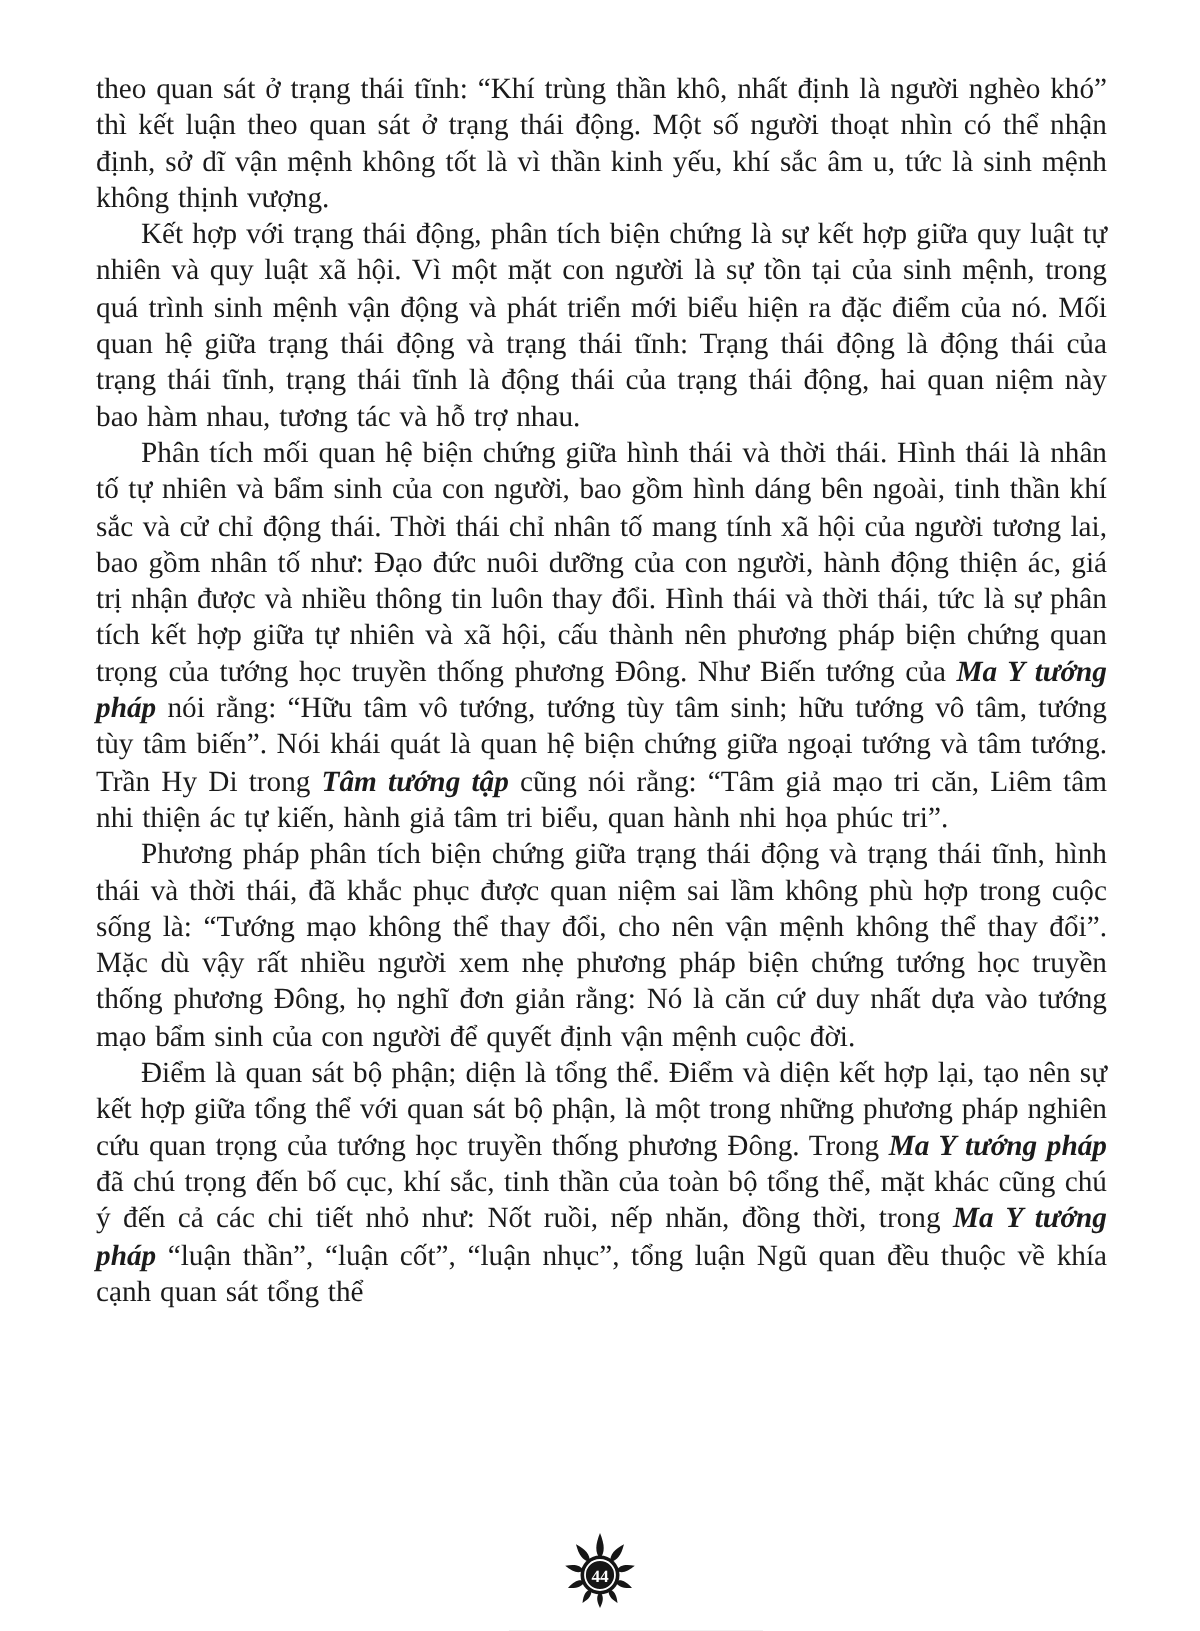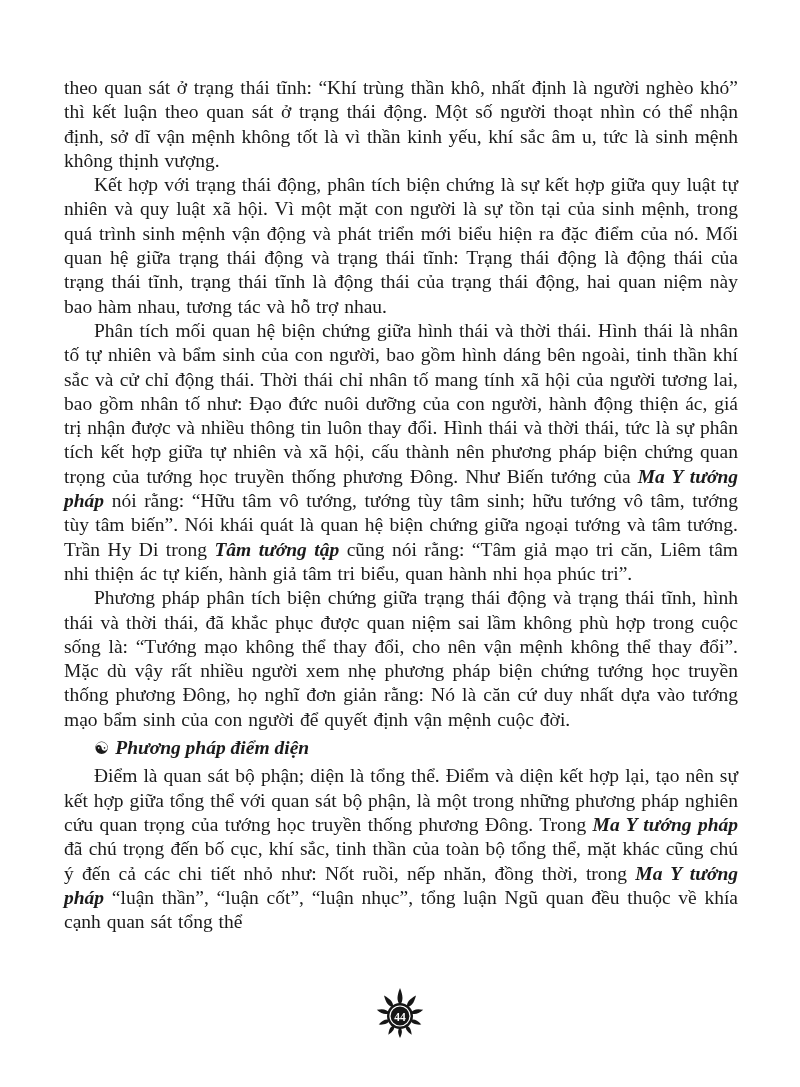--- a/index.html
+++ b/index.html
@@ -7,21 +7,21 @@
     padding: 0;
     background: #e8e8e8;
   }
   .page {
     position: relative;
     width: 800px;
     height: 1087px;
     margin: 0 auto;
     background: #ffffff;
     box-sizing: border-box;
-    padding: 76px 62px 0 64px;
+    padding: 48px 62px 0 64px;
     font-family: "Liberation Serif", "DejaVu Serif", serif;
     color: #1b1b1b;
     overflow: hidden;
   }
   .para {
     margin: 0;
     font-size: 19.5px;
     line-height: 24.3px;
     text-align: justify;
     text-indent: 30px;
@@ -47,42 +47,41 @@
   .section-heading .symbol {
     font-style: normal;
     font-weight: normal;
     font-size: 17px;
     margin-right: 6px;
   }
   .ornament {
     position: absolute;
     left: 50%;
     transform: translateX(-50%);
-    top: 984px;
+    top: 1018px;
     width: 60px;
     height: 56px;
   }
   .ornament svg {
     display: block;
   }
 </style>
 </head>
 <body>
 
 <div class="page">
 
   <p class="para no-indent"><span>theo quan sát ở trạng thái tĩnh: “Khí trùng thần khô, nhất định là người nghèo khó” thì kết luận theo quan sát ở trạng thái động. Một số người thoạt nhìn có thể nhận định, sở dĩ vận mệnh không tốt là vì thần kinh yếu, khí sắc âm u, tức là sinh mệnh không thịnh vượng.</span></p>
 
   <p class="para"><span>Kết hợp với trạng thái động, phân tích biện chứng là sự kết hợp giữa quy luật tự nhiên và quy luật xã hội. Vì một mặt con người là sự tồn tại của sinh mệnh, trong quá trình sinh mệnh vận động và phát triển mới biểu hiện ra đặc điểm của nó. Mối quan hệ giữa trạng thái động và trạng thái tĩnh: Trạng thái động là động thái của trạng thái tĩnh, trạng thái tĩnh là động thái của trạng thái động, hai quan niệm này bao hàm nhau, tương tác và hỗ trợ nhau.</span></p>
 
   <p class="para"><span>Phân tích mối quan hệ biện chứng giữa hình thái và thời thái. Hình thái là nhân tố tự nhiên và bẩm sinh của con người, bao gồm hình dáng bên ngoài, tinh thần khí sắc và cử chỉ động thái. Thời thái chỉ nhân tố mang tính xã hội của người tương lai, bao gồm nhân tố như: Đạo đức nuôi dưỡng của con người, hành động thiện ác, giá trị nhận được và nhiều thông tin luôn thay đổi. Hình thái và thời thái, tức là sự phân tích kết hợp giữa tự nhiên và xã hội, cấu thành nên phương pháp biện chứng quan trọng của tướng học truyền thống phương Đông. Như </span><span class="it">Biến tướng</span><span> của </span><span class="bi">Ma Y tướng pháp</span><span> nói rằng: “Hữu tâm vô tướng, tướng tùy tâm sinh; hữu tướng vô tâm, tướng tùy tâm biến”. Nói khái quát là quan hệ biện chứng giữa ngoại tướng và tâm tướng. Trần Hy Di trong </span><span class="bi">Tâm tướng tập</span><span> cũng nói rằng: “Tâm giả mạo tri căn, Liêm tâm nhi thiện ác tự kiến, hành giả tâm tri biểu, quan hành nhi họa phúc tri”.</span></p>
 
   <p class="para"><span>Phương pháp phân tích biện chứng giữa trạng thái động và trạng thái tĩnh, hình thái và thời thái, đã khắc phục được quan niệm sai lầm không phù hợp trong cuộc sống là: “Tướng mạo không thể thay đổi, cho nên vận mệnh không thể thay đổi”. Mặc dù vậy rất nhiều người xem nhẹ phương pháp biện chứng tướng học truyền thống phương Đông, họ nghĩ đơn giản rằng: Nó là căn cứ duy nhất dựa vào tướng mạo bẩm sinh của con người để quyết định vận mệnh cuộc đời.</span></p>
 
-  <p class="section-heading"><span class="symbol">☯</span><span>Phương pháp điểm diện</span></p>
 
   <p class="para"><span>Điểm là quan sát bộ phận; diện là tổng thể. Điểm và diện kết hợp lại, tạo nên sự kết hợp giữa tổng thể với quan sát bộ phận, là một trong những phương pháp nghiên cứu quan trọng của tướng học truyền thống phương Đông. Trong </span><span class="bi">Ma Y tướng pháp</span><span> đã chú trọng đến bố cục, khí sắc, tinh thần của toàn bộ tổng thể, mặt khác cũng chú ý đến cả các chi tiết nhỏ như: Nốt ruồi, nếp nhăn, đồng thời, trong </span><span class="bi">Ma Y tướng pháp</span><span> “luận thần”, “luận cốt”, “luận nhục”, tổng luận Ngũ quan đều thuộc về khía cạnh quan sát tổng thể</span></p>
 
   <div class="ornament">
     <svg width="60" height="56" viewBox="0 0 60 56">
       <g fill="#161616">
         <g transform="translate(30,32)">
           <path transform="rotate(0)" d="M0,-28 C3.2,-20 3.4,-15 0,-11 C-3.4,-15 -3.2,-20 0,-28 Z"></path>
           <path transform="rotate(38)" d="M0,-26 C3,-19 3.2,-15 0,-11 C-3.2,-15 -3,-19 0,-26 Z"></path>
           <path transform="rotate(-38)" d="M0,-26 C3,-19 3.2,-15 0,-11 C-3.2,-15 -3,-19 0,-26 Z"></path>

